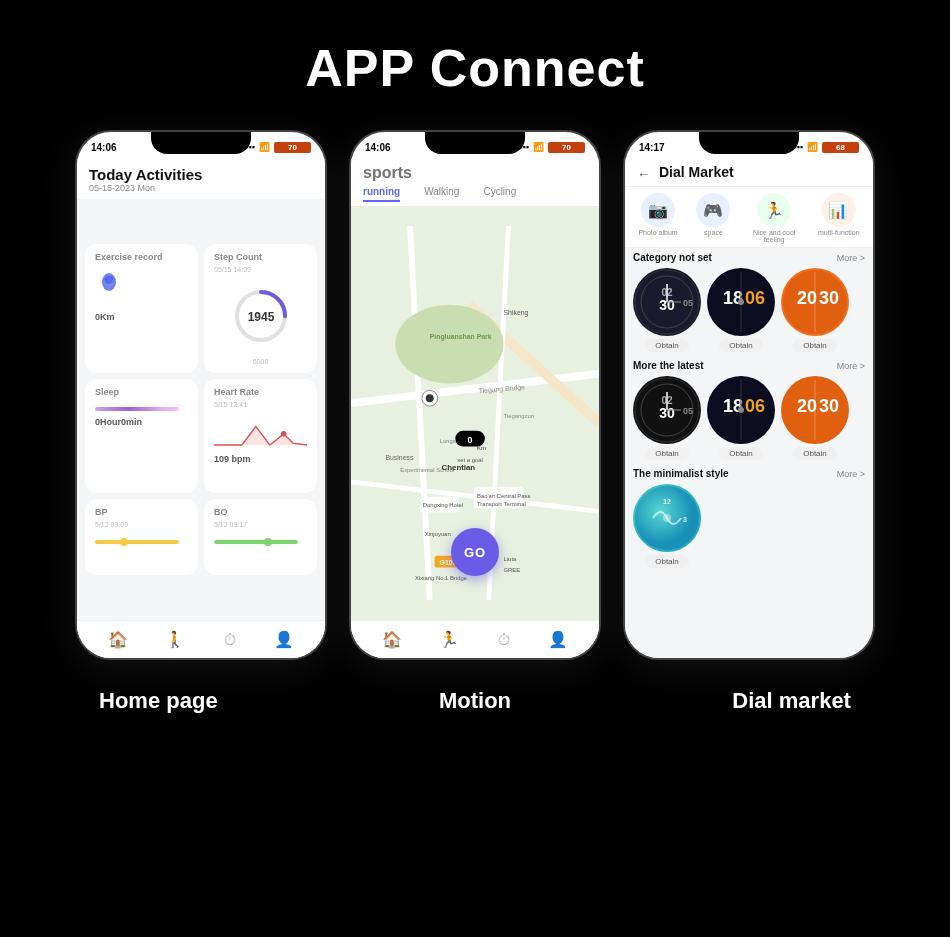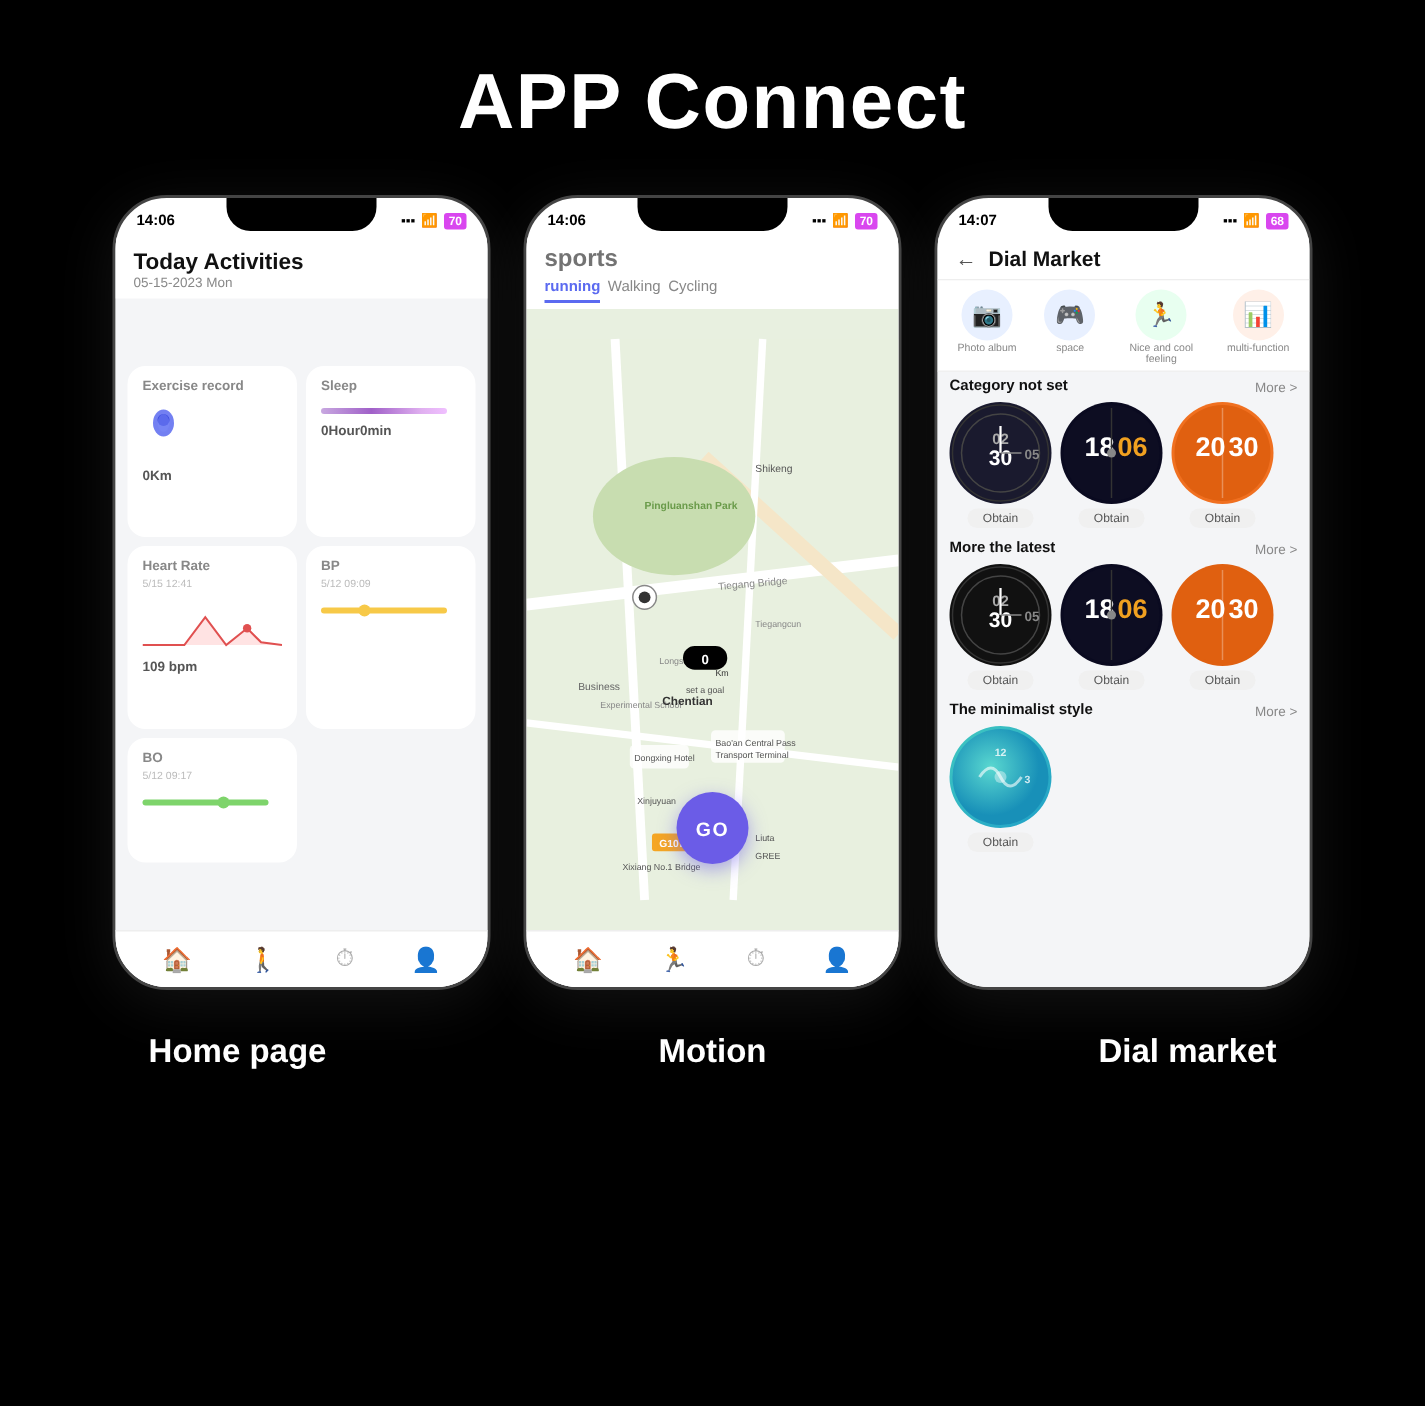--- a/index.html
+++ b/index.html
@@ -74,24 +74,24 @@
     }
 
     .status-right {
       display: flex;
       gap: 4px;
       align-items: center;
       font-size: 9px;
     }
 
     .status-battery {
-      background: #d946ef;
+      background: #c2410c;
       color: #fff;
       border-radius: 2px;
-      padding: 1px 3px;
+      padding: 1px 14px;
       font-size: 8px;
     }
 
     
     .phone1-content {
       flex: 1;
       background: #f4f5f7;
       padding: 0;
       display: flex;
       flex-direction: column;
@@ -257,21 +257,21 @@
 
     .phone2-header h2 {
       font-size: 16px;
       font-weight: 800;
       color: #737373;
       margin-bottom: 4px;
     }
 
     .phone2-tabs {
       display: flex;
-      gap: 5px;
+      gap: 24px;
     }
 
     .p2-tab {
       font-size: 10px;
       color: #888;
       padding-bottom: 3px;
     }
 
     .p2-tab.active {
       color: #5b6af0;
@@ -482,20 +482,32 @@
         <div class="card">
           <span class="card-label">Exercise record</span>
           <svg class="exercise-icon" viewBox="0 0 28 34">
             <ellipse cx="14" cy="12" rx="7" ry="9" fill="#5b6af0" opacity="0.85"></ellipse>
             <circle cx="14" cy="10" r="4" fill="#3a4ae0"></circle>
             <ellipse cx="14" cy="12" rx="4" ry="6" fill="#7b8af8" opacity="0.5"></ellipse>
           </svg>
           <span class="exercise-km">0Km</span>
         </div>
 
+        <div class="card">
+          <span class="card-label">Step Count</span>
+          <span class="card-sublabel">05/15 14:09</span>
+          <div class="step-ring-wrap">
+            <svg class="step-ring" viewBox="0 0 56 56">
+              <circle cx="28" cy="28" r="24" fill="none" stroke="#e0e0e0" stroke-width="4"></circle>
+              <circle cx="28" cy="28" r="24" fill="none" stroke="#6b5ce7" stroke-width="4" stroke-dasharray="75.4 150.8" stroke-dashoffset="37.7" stroke-linecap="round" transform="rotate(-90 28 28)"></circle>
+              <text x="28" y="33" text-anchor="middle" font-size="12" font-weight="900" fill="#333">1945</text>
+            </svg>
+          </div>
+          <span class="step-goal">5000</span>
+        </div>
 
         <div class="card">
           <span class="card-label">Sleep</span>
           <div class="sleep-bar"></div>
           <span class="sleep-value">0Hour0min</span>
         </div>
 
         <div class="card">
           <span class="card-label">Heart Rate</span>
           <span class="card-sublabel">5/15 12:41</span>
@@ -610,21 +622,21 @@
         <span class="nav-icon active">🏃</span>
         <span class="nav-icon">⏱</span>
         <span class="nav-icon">👤</span>
       </div>
     </div>
   </div>
 
   <div class="phone">
     <div class="phone-notch"></div>
     <div class="phone-status-bar">
-      <span>14:07</span>
+      <span>14:17</span>
       <div class="status-right">
         <span>▪▪▪</span>
         <span>📶</span>
         <span class="status-battery">68</span>
       </div>
     </div>
     <div class="phone3-content">
       <div class="phone3-header">
         <span style="font-size:14px;color:#555;">←</span>
         <h2>Dial Market</h2>

